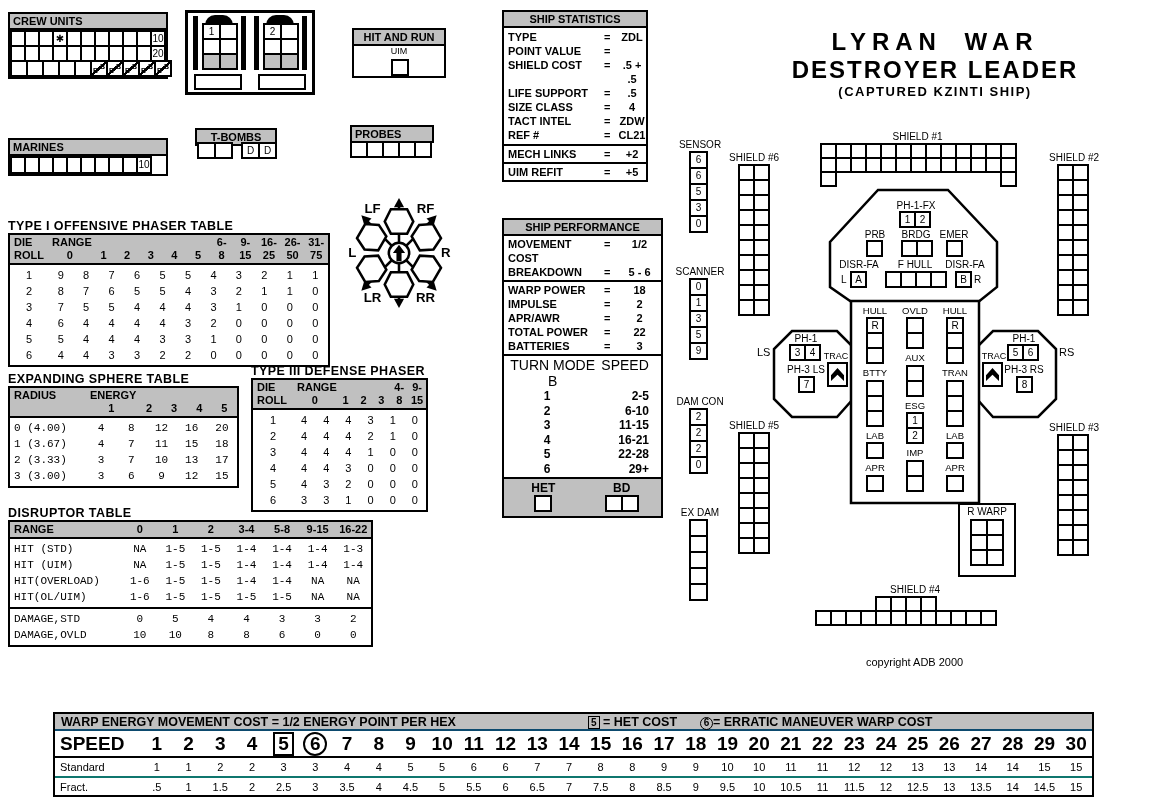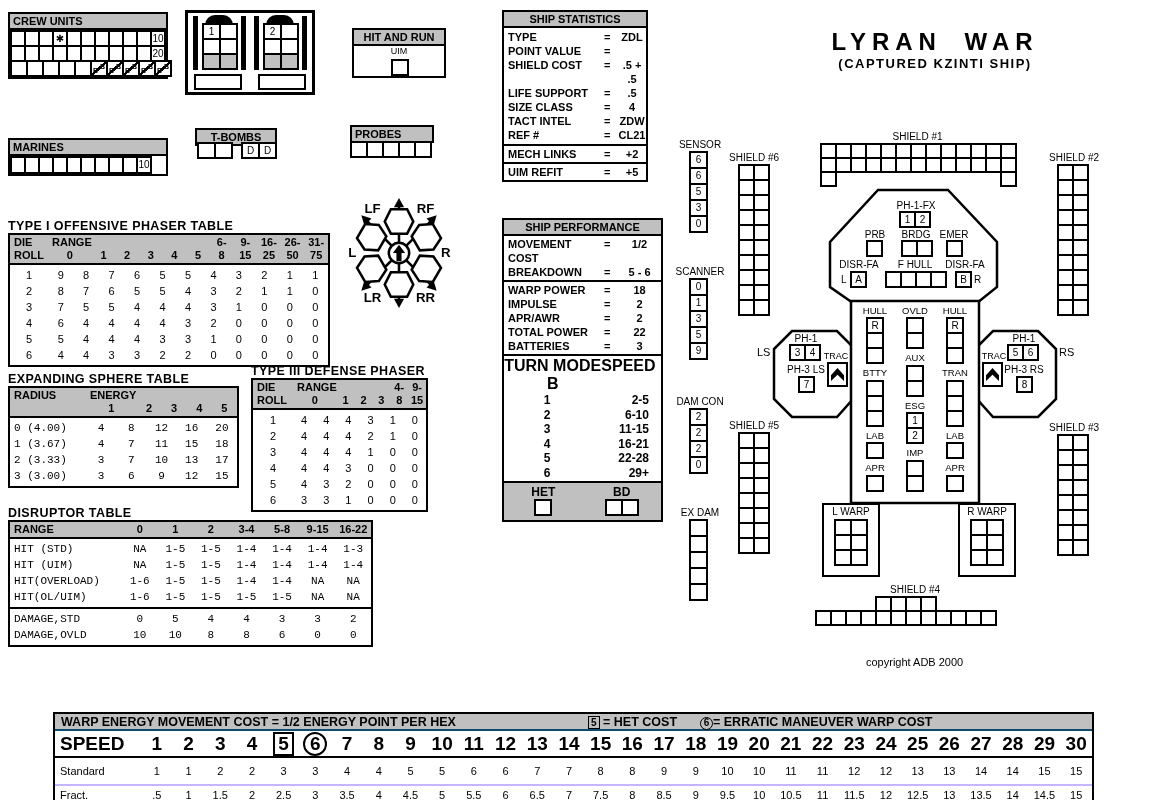--- a/index.html
+++ b/index.html
@@ -259,20 +259,21 @@
         <div class="kvrow">
           <div class="kl">UIM REFIT</div>
           <div class="keq">=</div>
           <div class="kv">+5</div>
         </div>
       </div>
   </div>
 
   <div class="abs" style="left:735px;top:28px;width:400px;text-align:center;font-weight:bold">
     <div style="font-size:24px;letter-spacing:6px;word-spacing:10px;white-space:nowrap">LYRAN WAR</div>
+    <div style="font-size:24px;letter-spacing:2px;white-space:nowrap">DESTROYER LEADER</div>
     <div style="font-size:13px;letter-spacing:1.5px;white-space:nowrap">(CAPTURED KZINTI SHIP)</div>
   </div>
 
   <div class="abs ttitle" style="left:8px;top:219px">TYPE I OFFENSIVE PHASER TABLE</div>
   <div class="abs ptable" id="phaser1-table" style="left:8px;top:233px;width:322px">
       <div class="phead" style="grid-template-columns: 38px repeat(11, 1fr);">
         <div class="hl">DIE</div>
         <div class="hl">RANGE</div>
         <div class="hc"></div>
         <div class="hc"></div>
@@ -442,21 +443,21 @@
           <div class="keq">=</div>
           <div class="kv">22</div>
         </div>
         <div class="kvrow">
           <div class="kl">BATTERIES</div>
           <div class="keq">=</div>
           <div class="kv">3</div>
         </div>
       </div>
     <div style="border-top:2px solid #000;padding:1px 0">
-      <div style="display:grid;grid-template-columns:62% 38%;font-weight:bold;font-size:16px">
+      <div style="display:grid;grid-template-columns:62% 38%;font-weight:normal;font-size:14px">
         <span class="hc">TURN MODE B</span>
         <span>SPEED</span>
       </div>
       <div id="turn-rows">
           <div class="tmrow">
             <div class="tmn">1</div>
             <div class="tms">2-5</div>
           </div>
           <div class="tmrow">
             <div class="tmn">2</div>
@@ -1050,37 +1051,20 @@
       <div class="vstack">
         <div class="cell" style="width: 18px; height: 17px;"></div>
       </div>
       <div class="gap"></div>
       <div class="dlabel">APR</div>
       <div class="vstack">
         <div class="cell" style="width: 18px; height: 17px;"></div>
       </div>
     </div>
 
-  <div class="warpbox" style="left:822px;top:503px">
-    <div class="dlabel">L WARP</div>
-    <div style="margin:2px auto 0;width:34px" class="gridstack">
-        <div class="crow">
-          <div class="cell" style="width: 18px; height: 17px;"></div>
-          <div class="cell" style="width: 18px; height: 17px;"></div>
-        </div>
-        <div class="crow">
-          <div class="cell" style="width: 18px; height: 17px;"></div>
-          <div class="cell" style="width: 18px; height: 17px;"></div>
-        </div>
-        <div class="crow">
-          <div class="cell" style="width: 18px; height: 17px;"></div>
-          <div class="cell" style="width: 18px; height: 17px;"></div>
-        </div>
-      </div>
-  </div>
   <div class="warpbox" style="left:958px;top:503px">
     <div class="dlabel">R WARP</div>
     <div style="margin:2px auto 0;width:34px" class="gridstack">
         <div class="crow">
           <div class="cell" style="width: 18px; height: 17px;"></div>
           <div class="cell" style="width: 18px; height: 17px;"></div>
         </div>
         <div class="crow">
           <div class="cell" style="width: 18px; height: 17px;"></div>
           <div class="cell" style="width: 18px; height: 17px;"></div>
@@ -1148,21 +1132,21 @@
         <div class="scv">22</div>
         <div class="scv">23</div>
         <div class="scv">24</div>
         <div class="scv">25</div>
         <div class="scv">26</div>
         <div class="scv">27</div>
         <div class="scv">28</div>
         <div class="scv">29</div>
         <div class="scv">30</div>
       </div>
-    <div class="scrow" id="standard-row" style="font-size:11px;height:28px;border-bottom:2px solid #c4b5fd">
+    <div class="scrow" id="standard-row" style="font-size:11px;height:20px;border-bottom:2px solid #0f766e">
         <div class="sclabel">Standard</div>
         <div class="scv">1</div>
         <div class="scv">1</div>
         <div class="scv">2</div>
         <div class="scv">2</div>
         <div class="scv">3</div>
         <div class="scv">3</div>
         <div class="scv">4</div>
         <div class="scv">4</div>
         <div class="scv">5</div>

